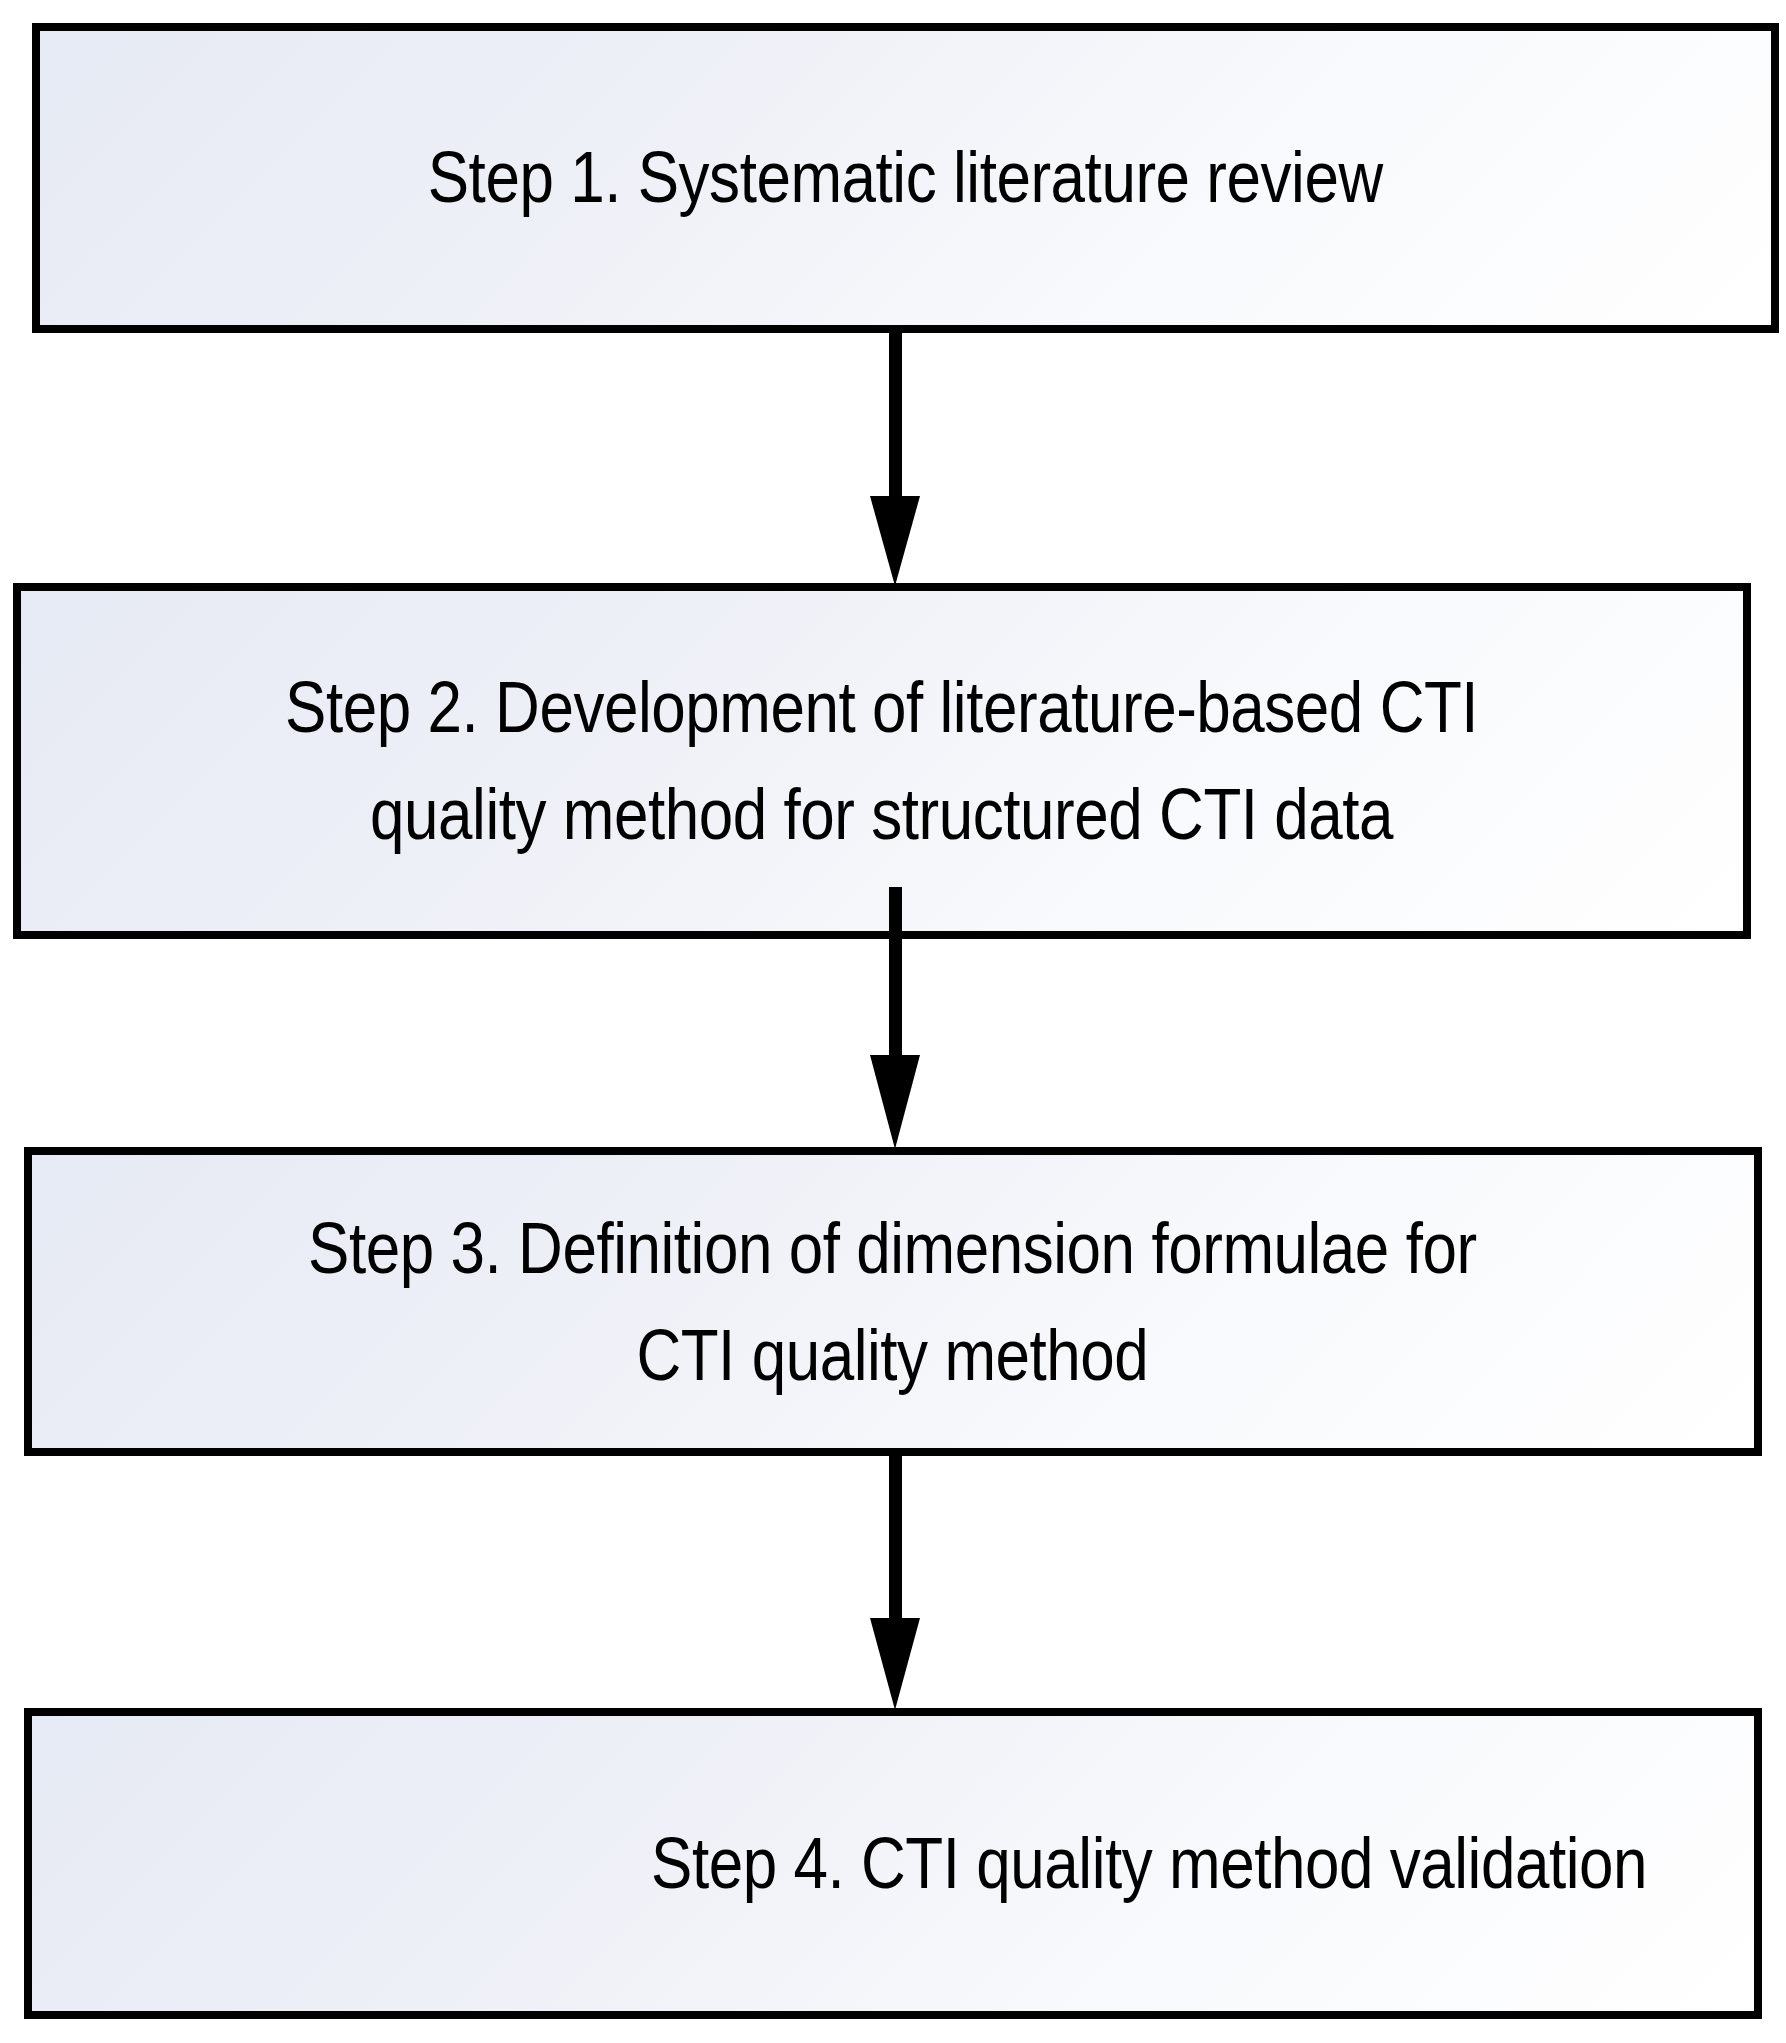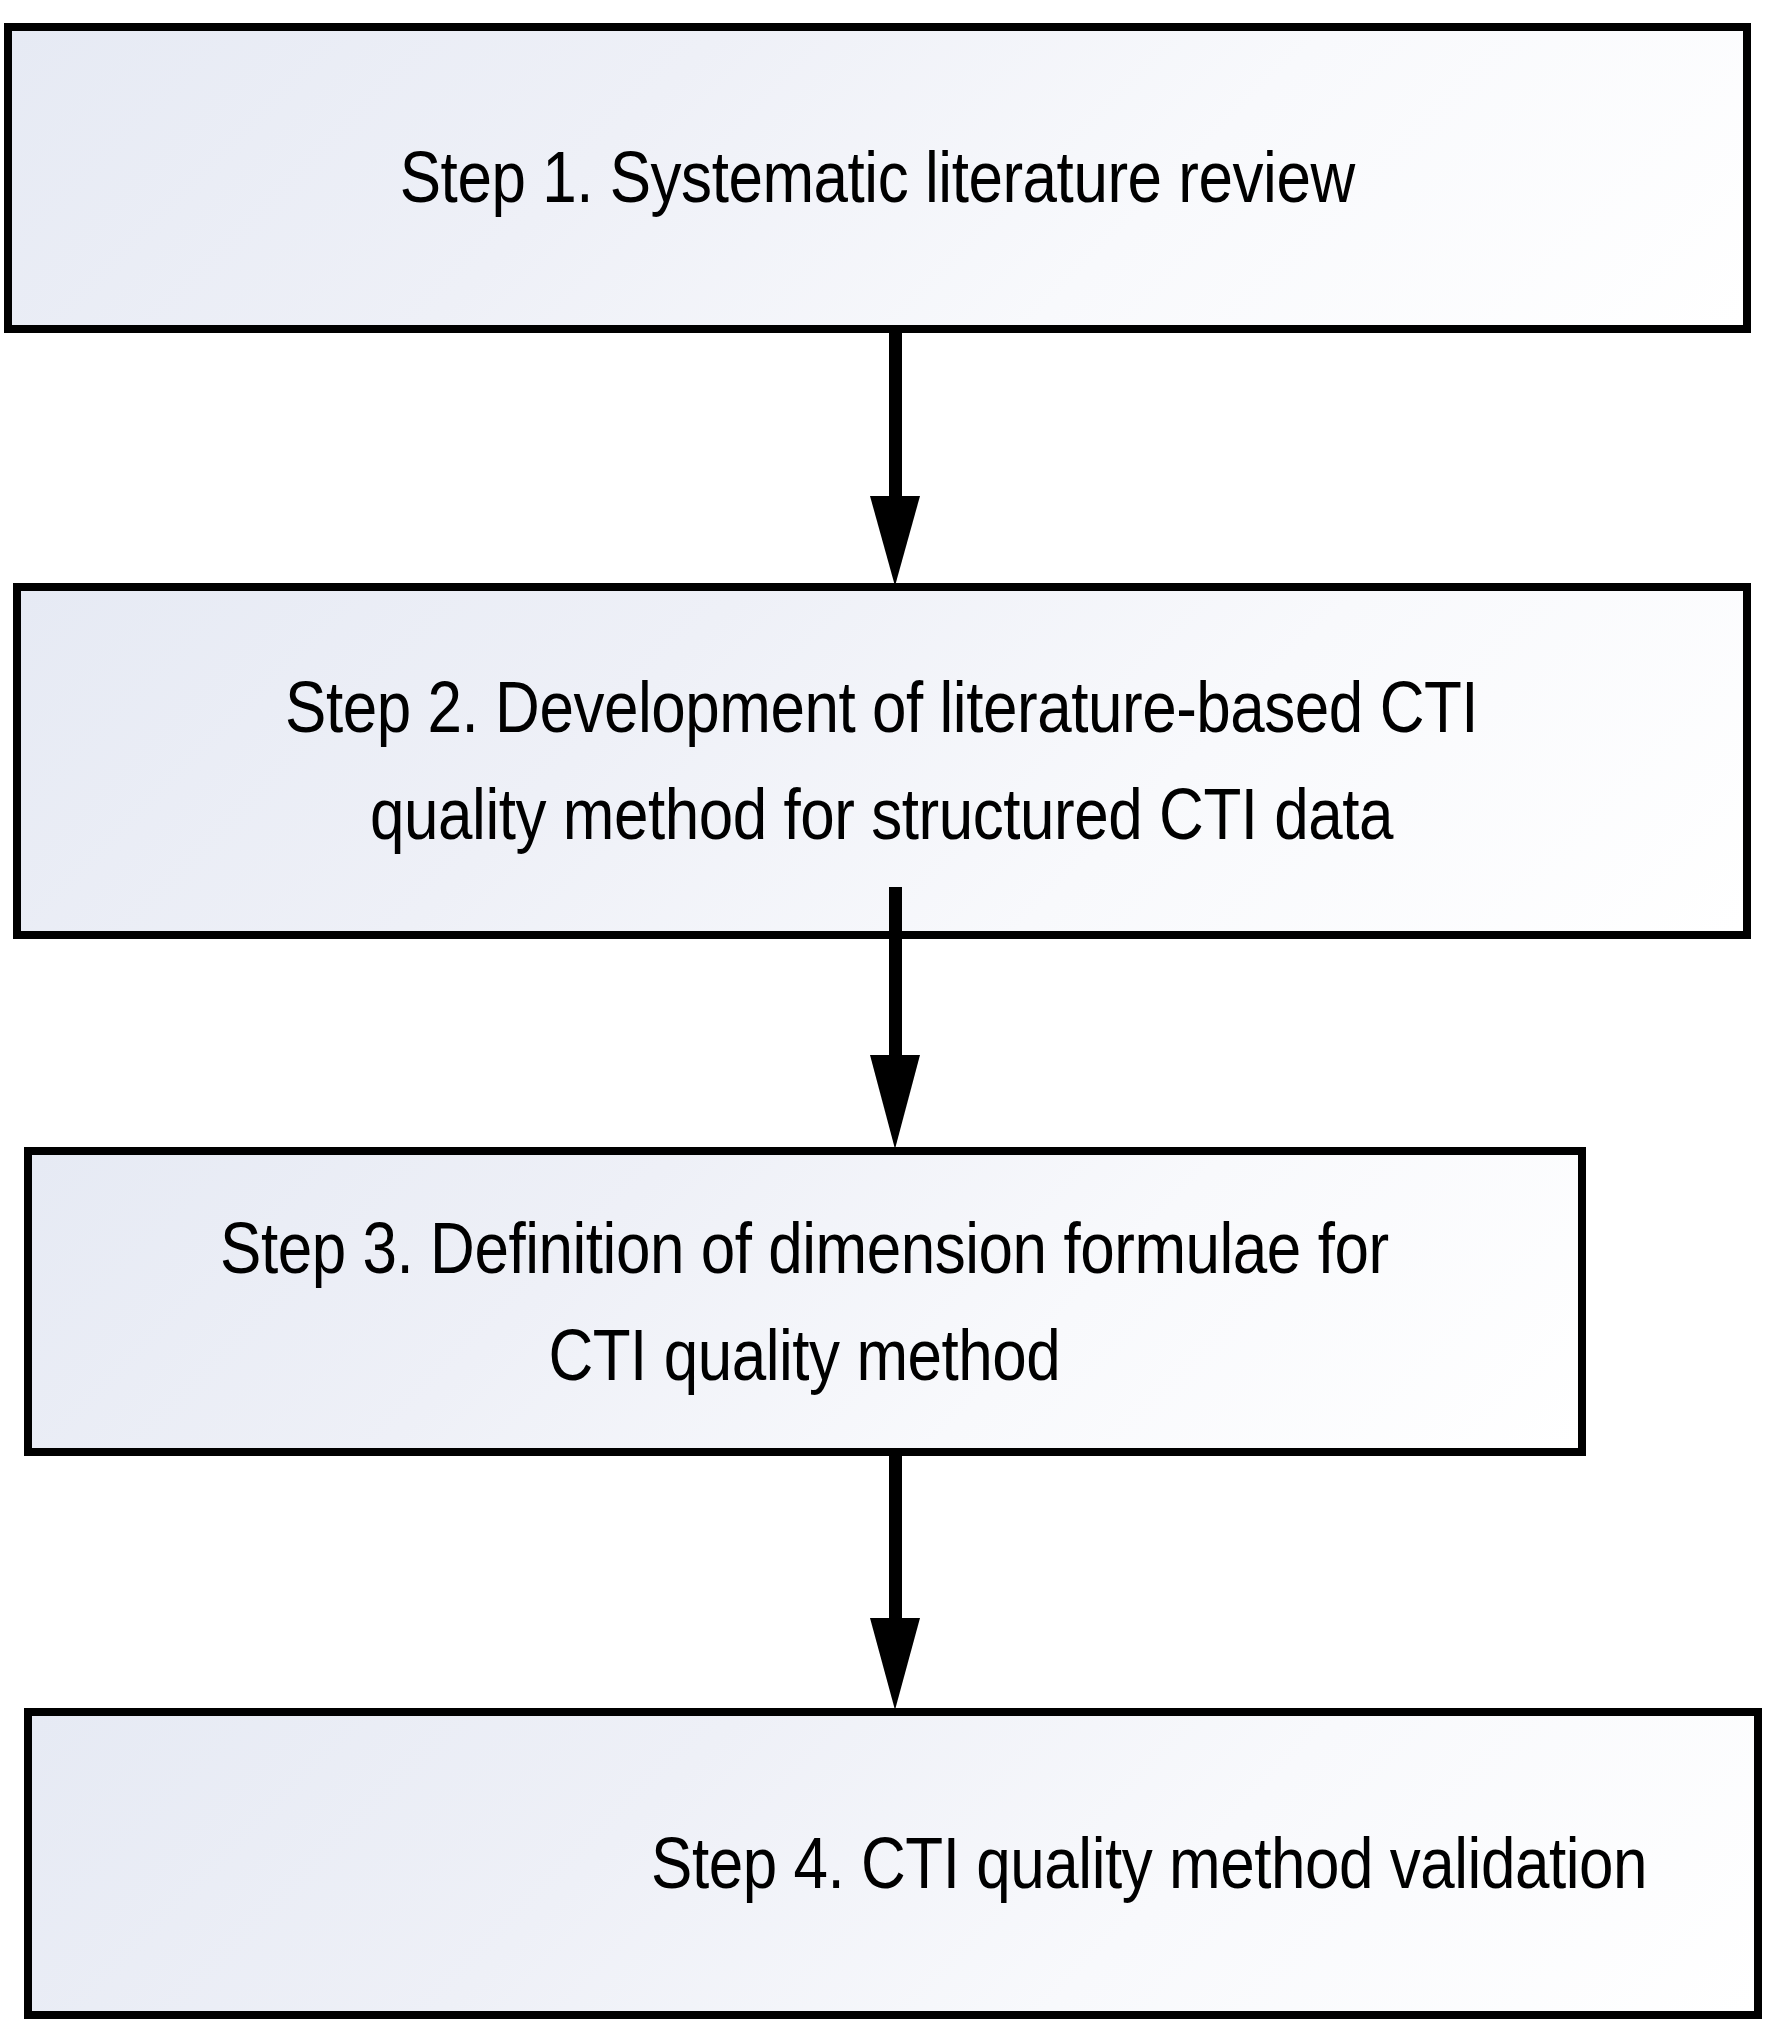--- a/index.html
+++ b/index.html
@@ -40,23 +40,23 @@
     color: #000000;
     text-align: center;
     letter-spacing: -0.5px;
     transform: scaleX(0.86);
     transform-origin: center center;
     white-space: pre-line;
     padding: 0 25px;
   }
 
   
-  #box-step-1 { left: 4px;  top: 22.6px;   width: 1747px; height: 310px; }
+  #box-step-1 { left: 32px;  top: 22.6px;   width: 1747px; height: 310px; }
   #box-step-2 { left: 13px;  top: 583px;  width: 1738px; height: 356px; }
-  #box-step-3 { left: 23.5px;  top: 1147px; width: 1562px; height: 309px; align-items: center; }
+  #box-step-3 { left: 23.5px;  top: 1147px; width: 1738px; height: 309px; align-items: center; }
   #box-step-4 { left: 23.5px;  top: 1708px; width: 1738px; height: 311px; justify-content: flex-end; }
 
   
   .connector {
     position: absolute;
     left: 870px;
     width: 51px;
   }
   .connector .shaft {
     position: absolute;

